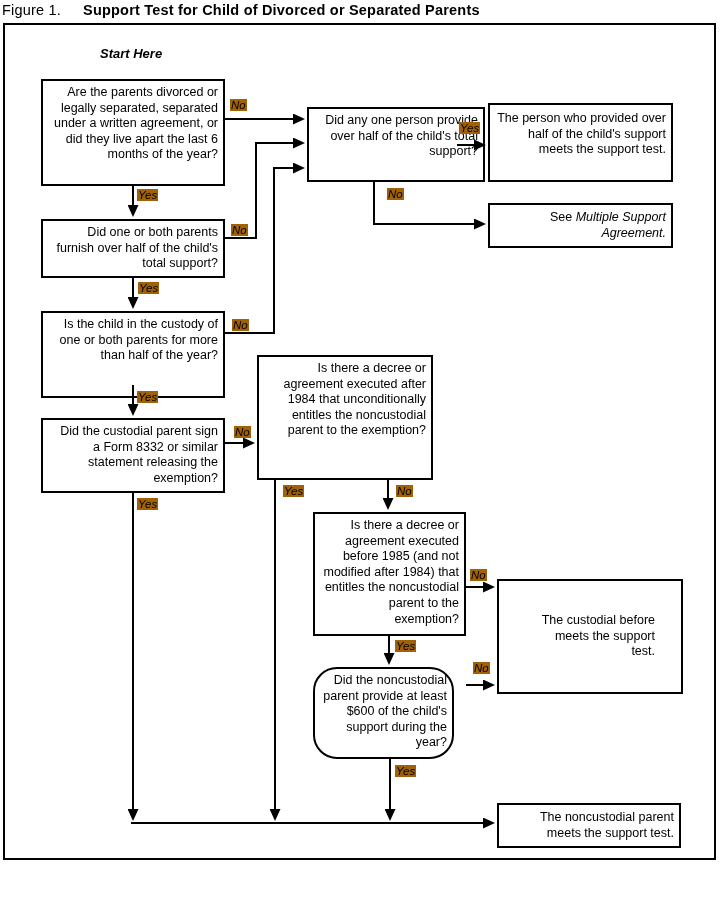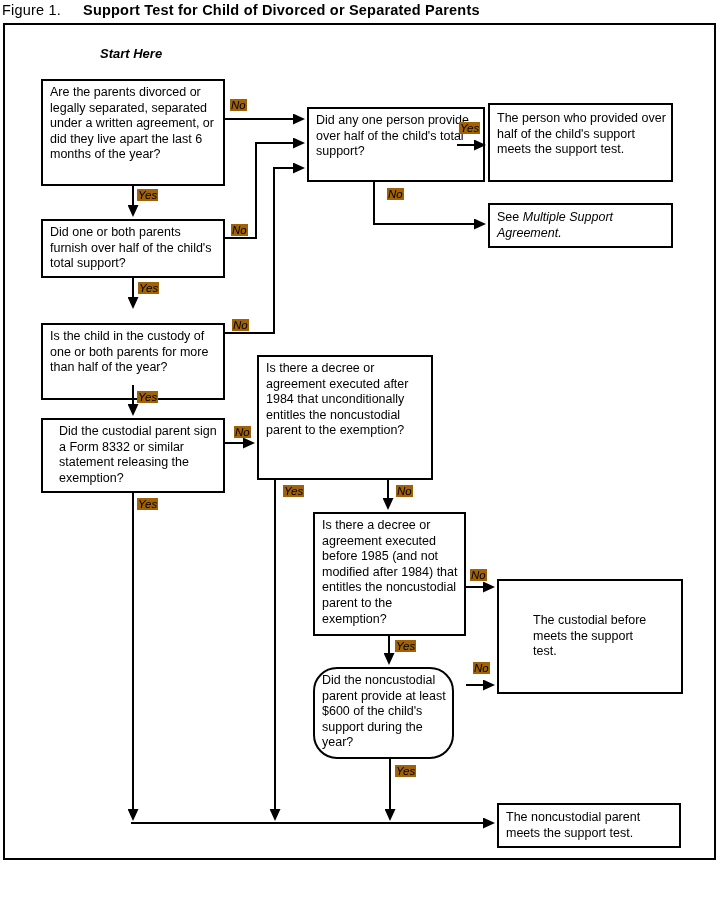--- a/index.html
+++ b/index.html
@@ -15,20 +15,21 @@
     border:2px solid #000; box-sizing:border-box; background:#fff;
   }
   .start-here {
     position:absolute; left:100px; top:46px;
     font-size:13px; font-weight:700; font-style:italic;
   }
   .box {
     position:absolute; border:2px solid #000; background:#fff;
     box-sizing:border-box; font-size:12.5px; line-height:15.6px;
     padding:4px 5px 3px 7px;
+    text-align:right;
   }
   .box.center-v { display:flex; align-items:center; padding:0; }
   .box.center-v .inner { margin-left:34px; width:122px; }
   .edge-label {
     position:absolute; font-size:11.5px; font-style:italic; line-height:12px;
     background:#a16207; padding:0 1px;
   }
   svg.connectors { position:absolute; left:0; top:0; pointer-events:none; }
   .it { font-style:italic; }
 </style>
@@ -42,21 +43,21 @@
   </div>
 
   <div class="outer-border"></div>
 
   <div class="start-here">Start Here</div>
 
   <div class="box" style="left:41px; top:79px; width:184px; height:107px;">Are the parents divorced or legally separated, separated under a written agreement, or did they live apart the last 6 months of the year?</div>
 
   <div class="box" style="left:41px; top:219px; width:184px; height:59px;">Did one or both parents furnish over half of the child's total support?</div>
 
-  <div class="box" style="left:41px; top:323px; width:184px; height:77px;">Is the child in the custody of one or both parents for more than half of the year?</div>
+  <div class="box" style="left:41px; top:311px; width:184px; height:87px;">Is the child in the custody of one or both parents for more than half of the year?</div>
 
   <div class="box" style="left:41px; top:418px; width:184px; height:75px;padding-left:16px;">Did the custodial parent sign a Form 8332 or similar statement releasing the exemption?</div>
 
   <div class="box" style="left:307px; top:107px; width:178px; height:75px;">Did any one person provide over half of the child's total support?</div>
 
   <div class="box" style="left:257px; top:355px; width:176px; height:125px;">Is there a decree or agreement executed after 1984 that unconditionally entitles the noncustodial parent to the exemption?</div>
 
   <div class="box" style="left:313px; top:512px; width:153px; height:124px;">Is there a decree or agreement executed before 1985 (and not modified after 1984) that entitles the noncustodial parent to the exemption?</div>
 
   <div class="box" style="left:313px; top:667px; width:141px; height:92px;border-radius:24px;">Did the noncustodial parent provide at least $600 of the child's support during the year?</div>

